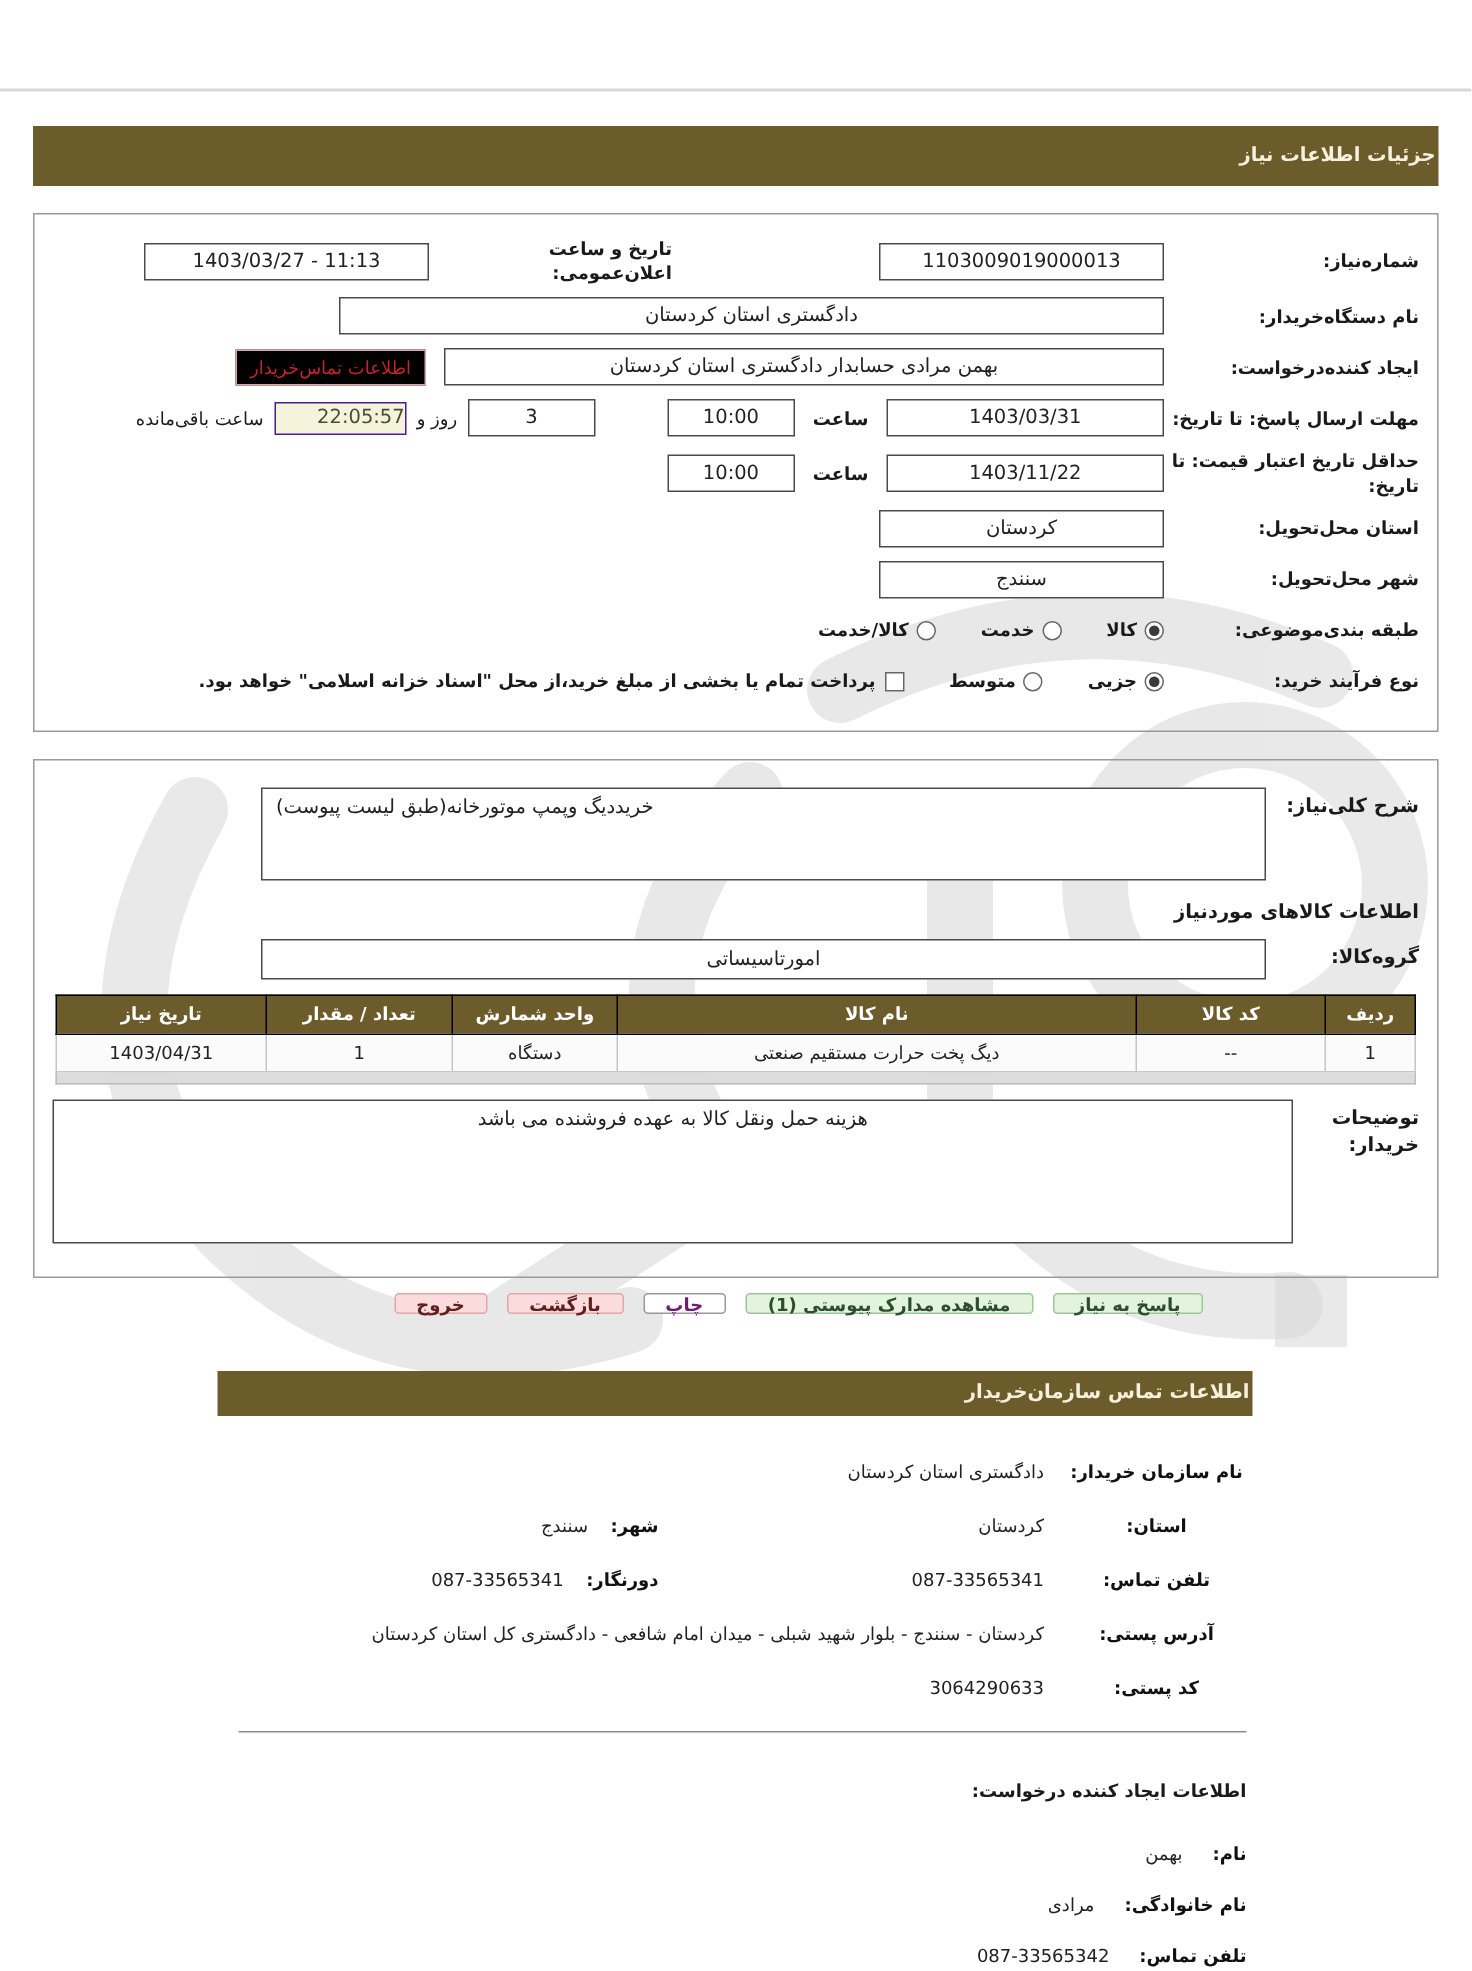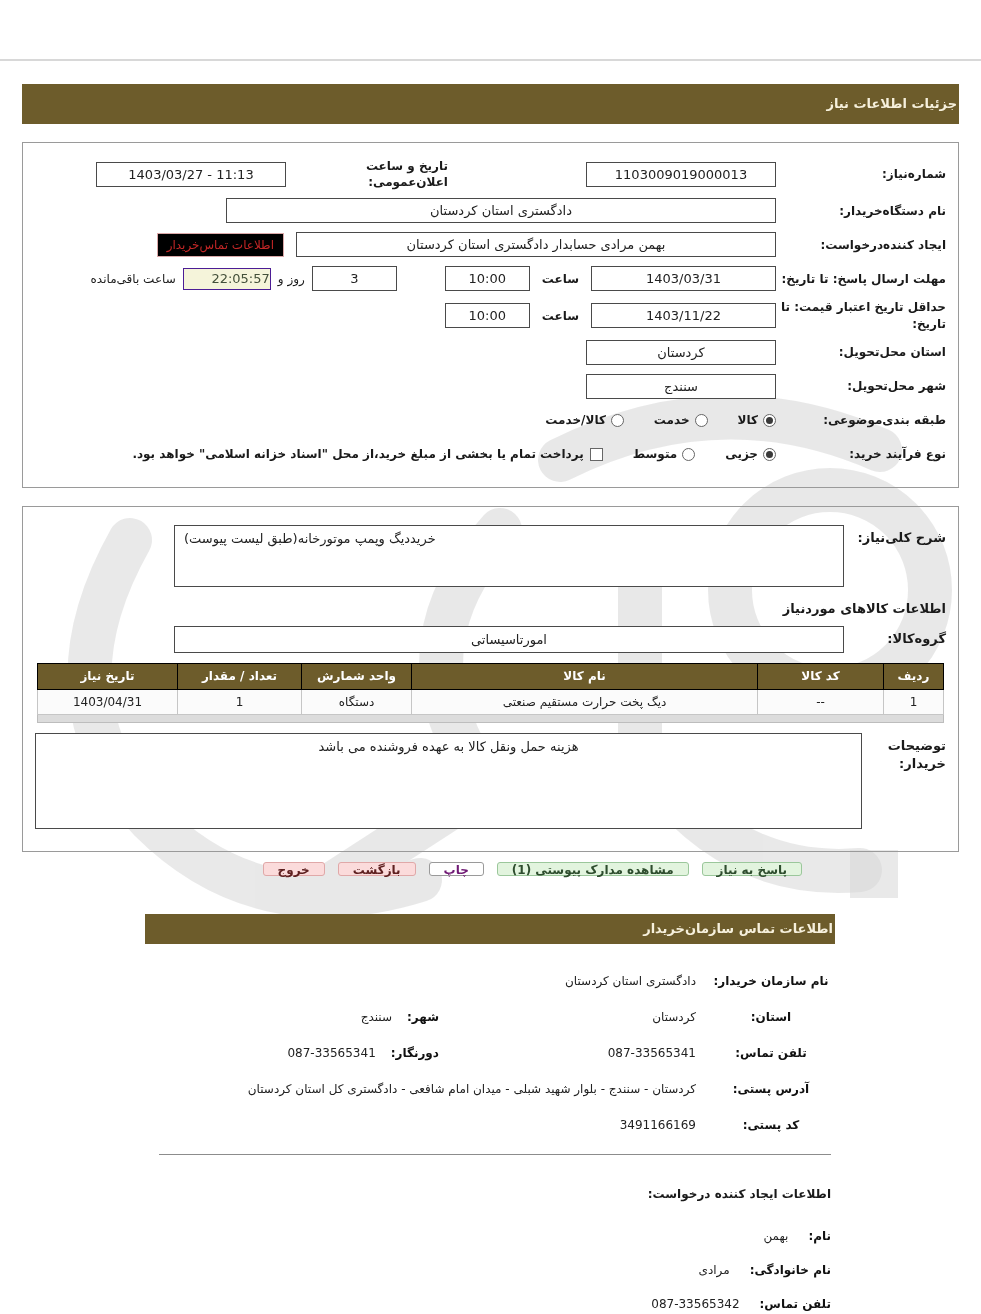--- a/index.html
+++ b/index.html
@@ -283,21 +283,21 @@
     <div class="crow">
       <div class="cpair">
         <span class="clabel">آدرس پستی:</span>
         <span class="cvalue">کردستان - سنندج - بلوار شهید شبلی - میدان امام شافعی - دادگستری کل استان کردستان</span>
       </div>
     </div>
 
     <div class="crow">
       <div class="cpair">
         <span class="clabel">کد پستی:</span>
-        <span class="cvalue">3491166169</span>
+        <span class="cvalue">3064290633</span>
       </div>
     </div>
 
     <hr class="chr">
 
     <div class="csub">اطلاعات ایجاد کننده درخواست:</div>
 
     <div class="crow sub">
       <div class="cpair">
         <span class="clabel sm">نام:</span>

